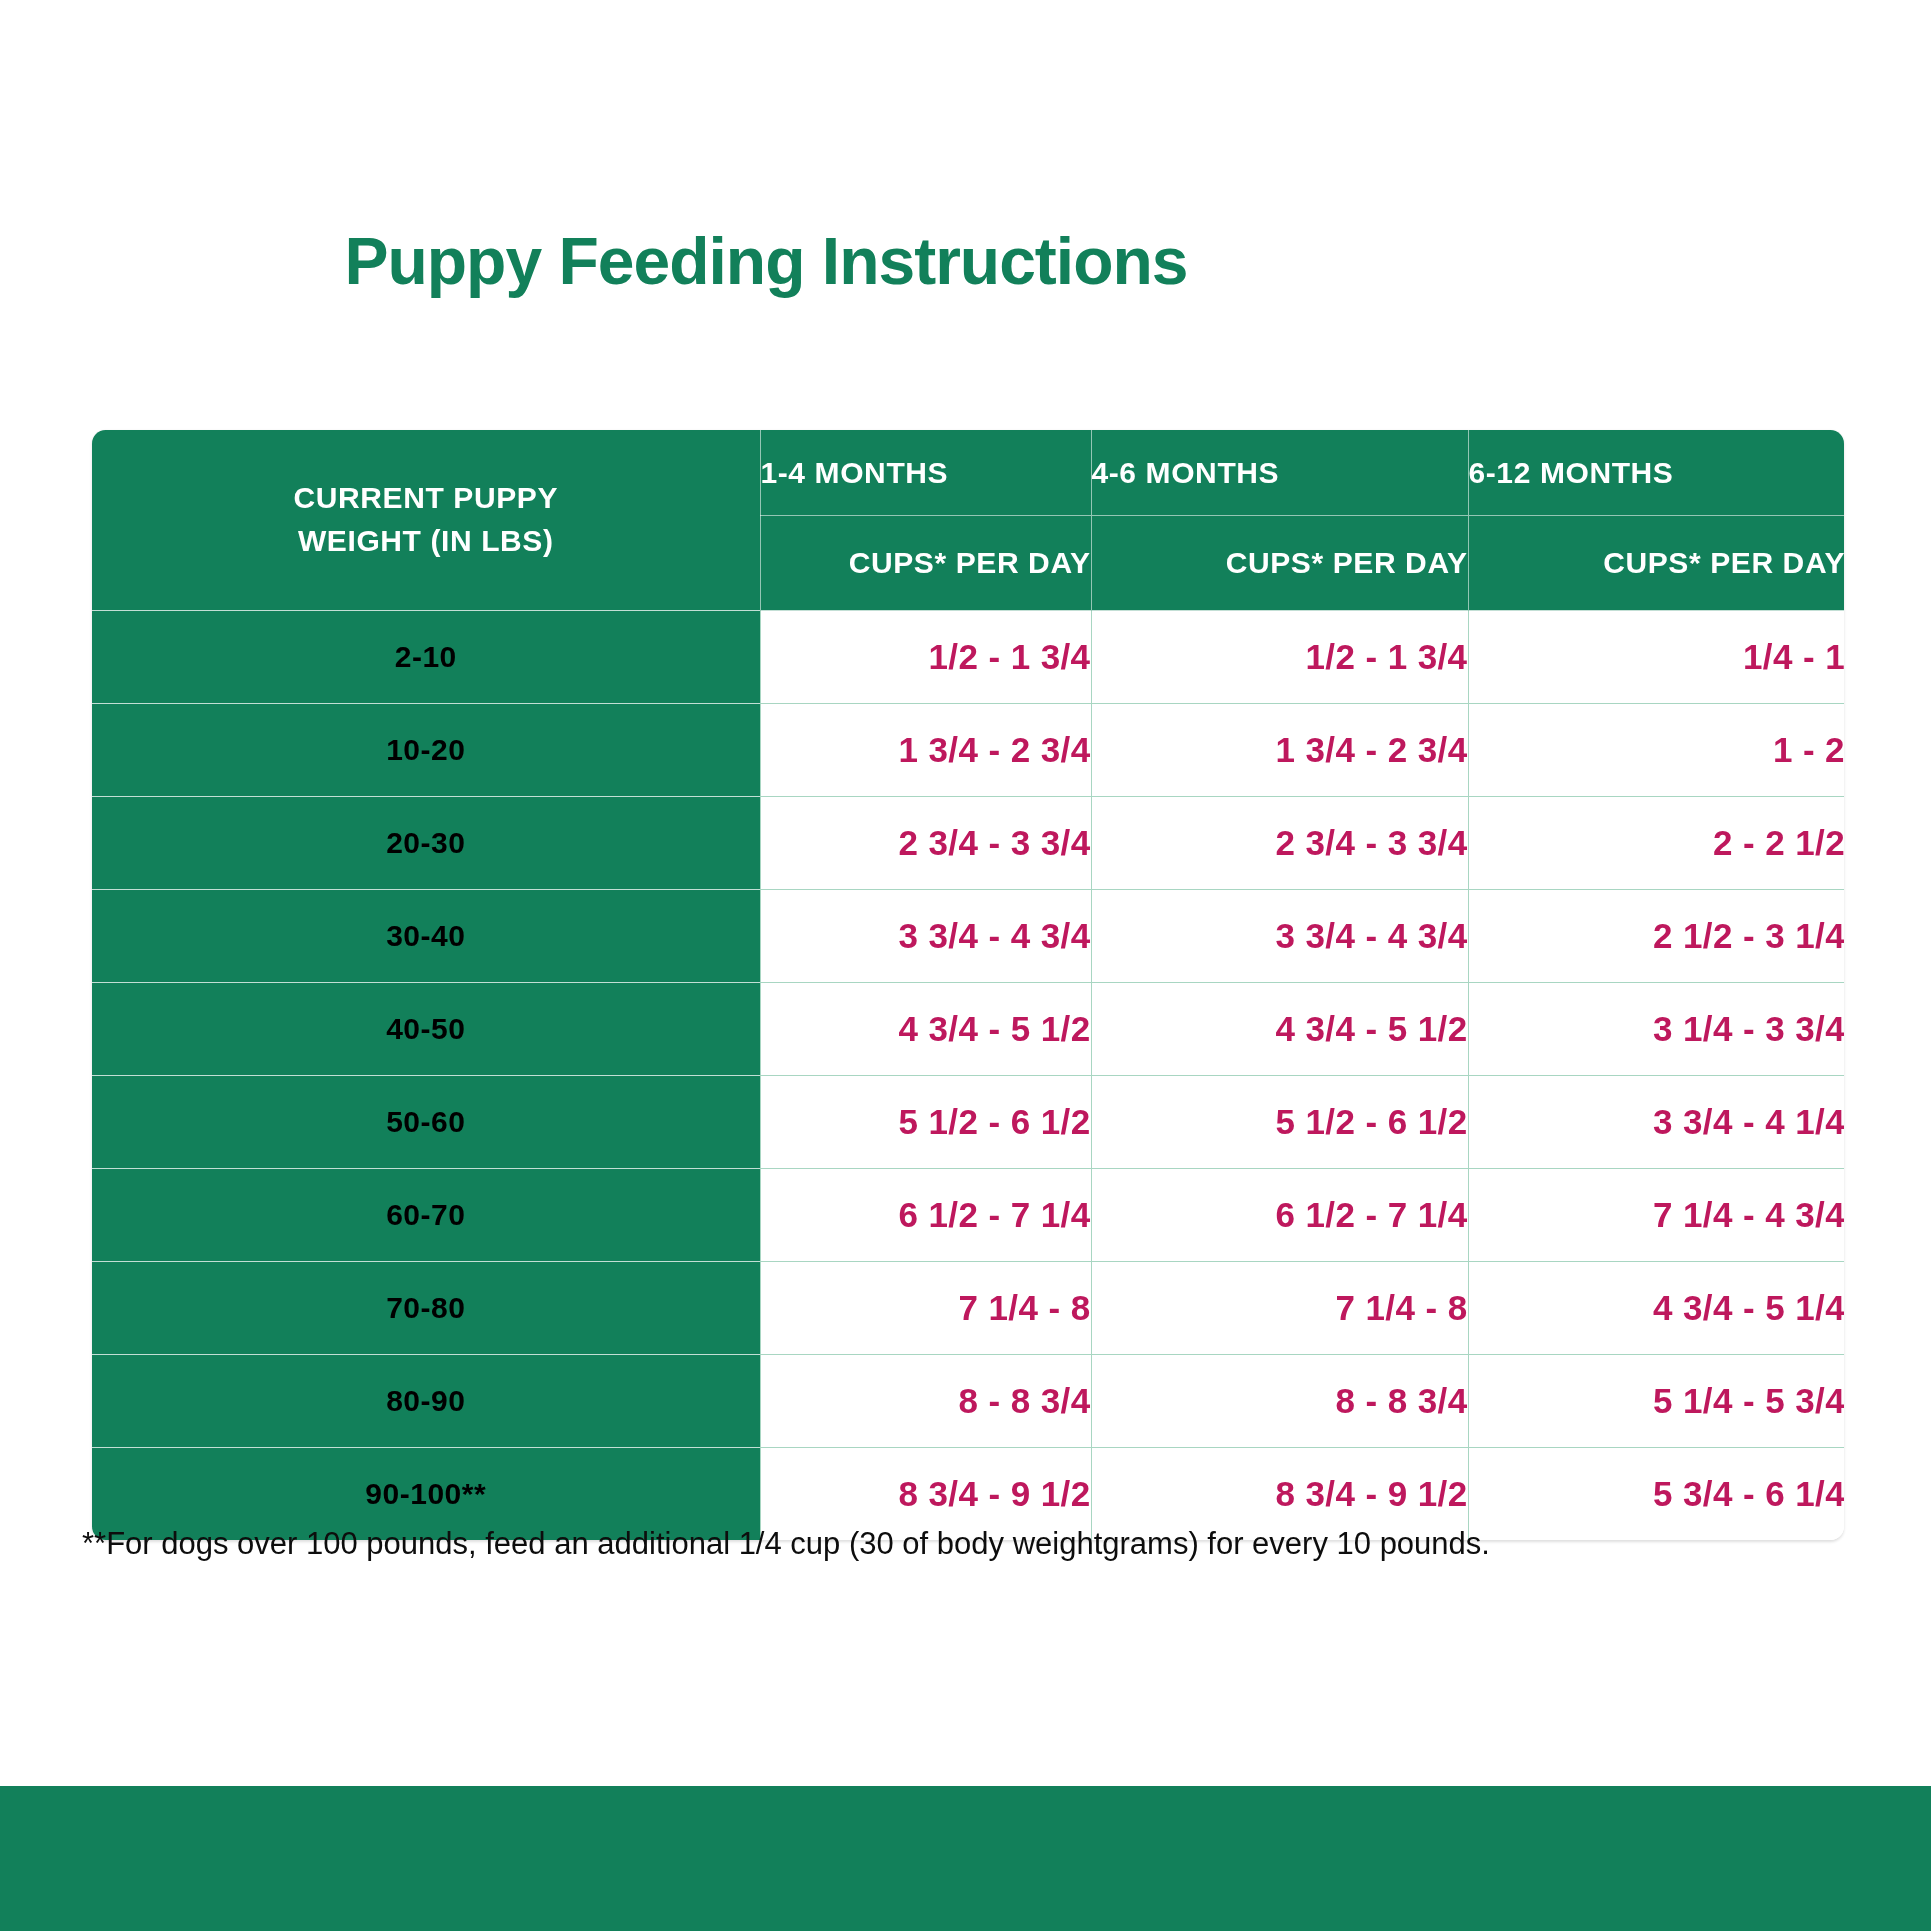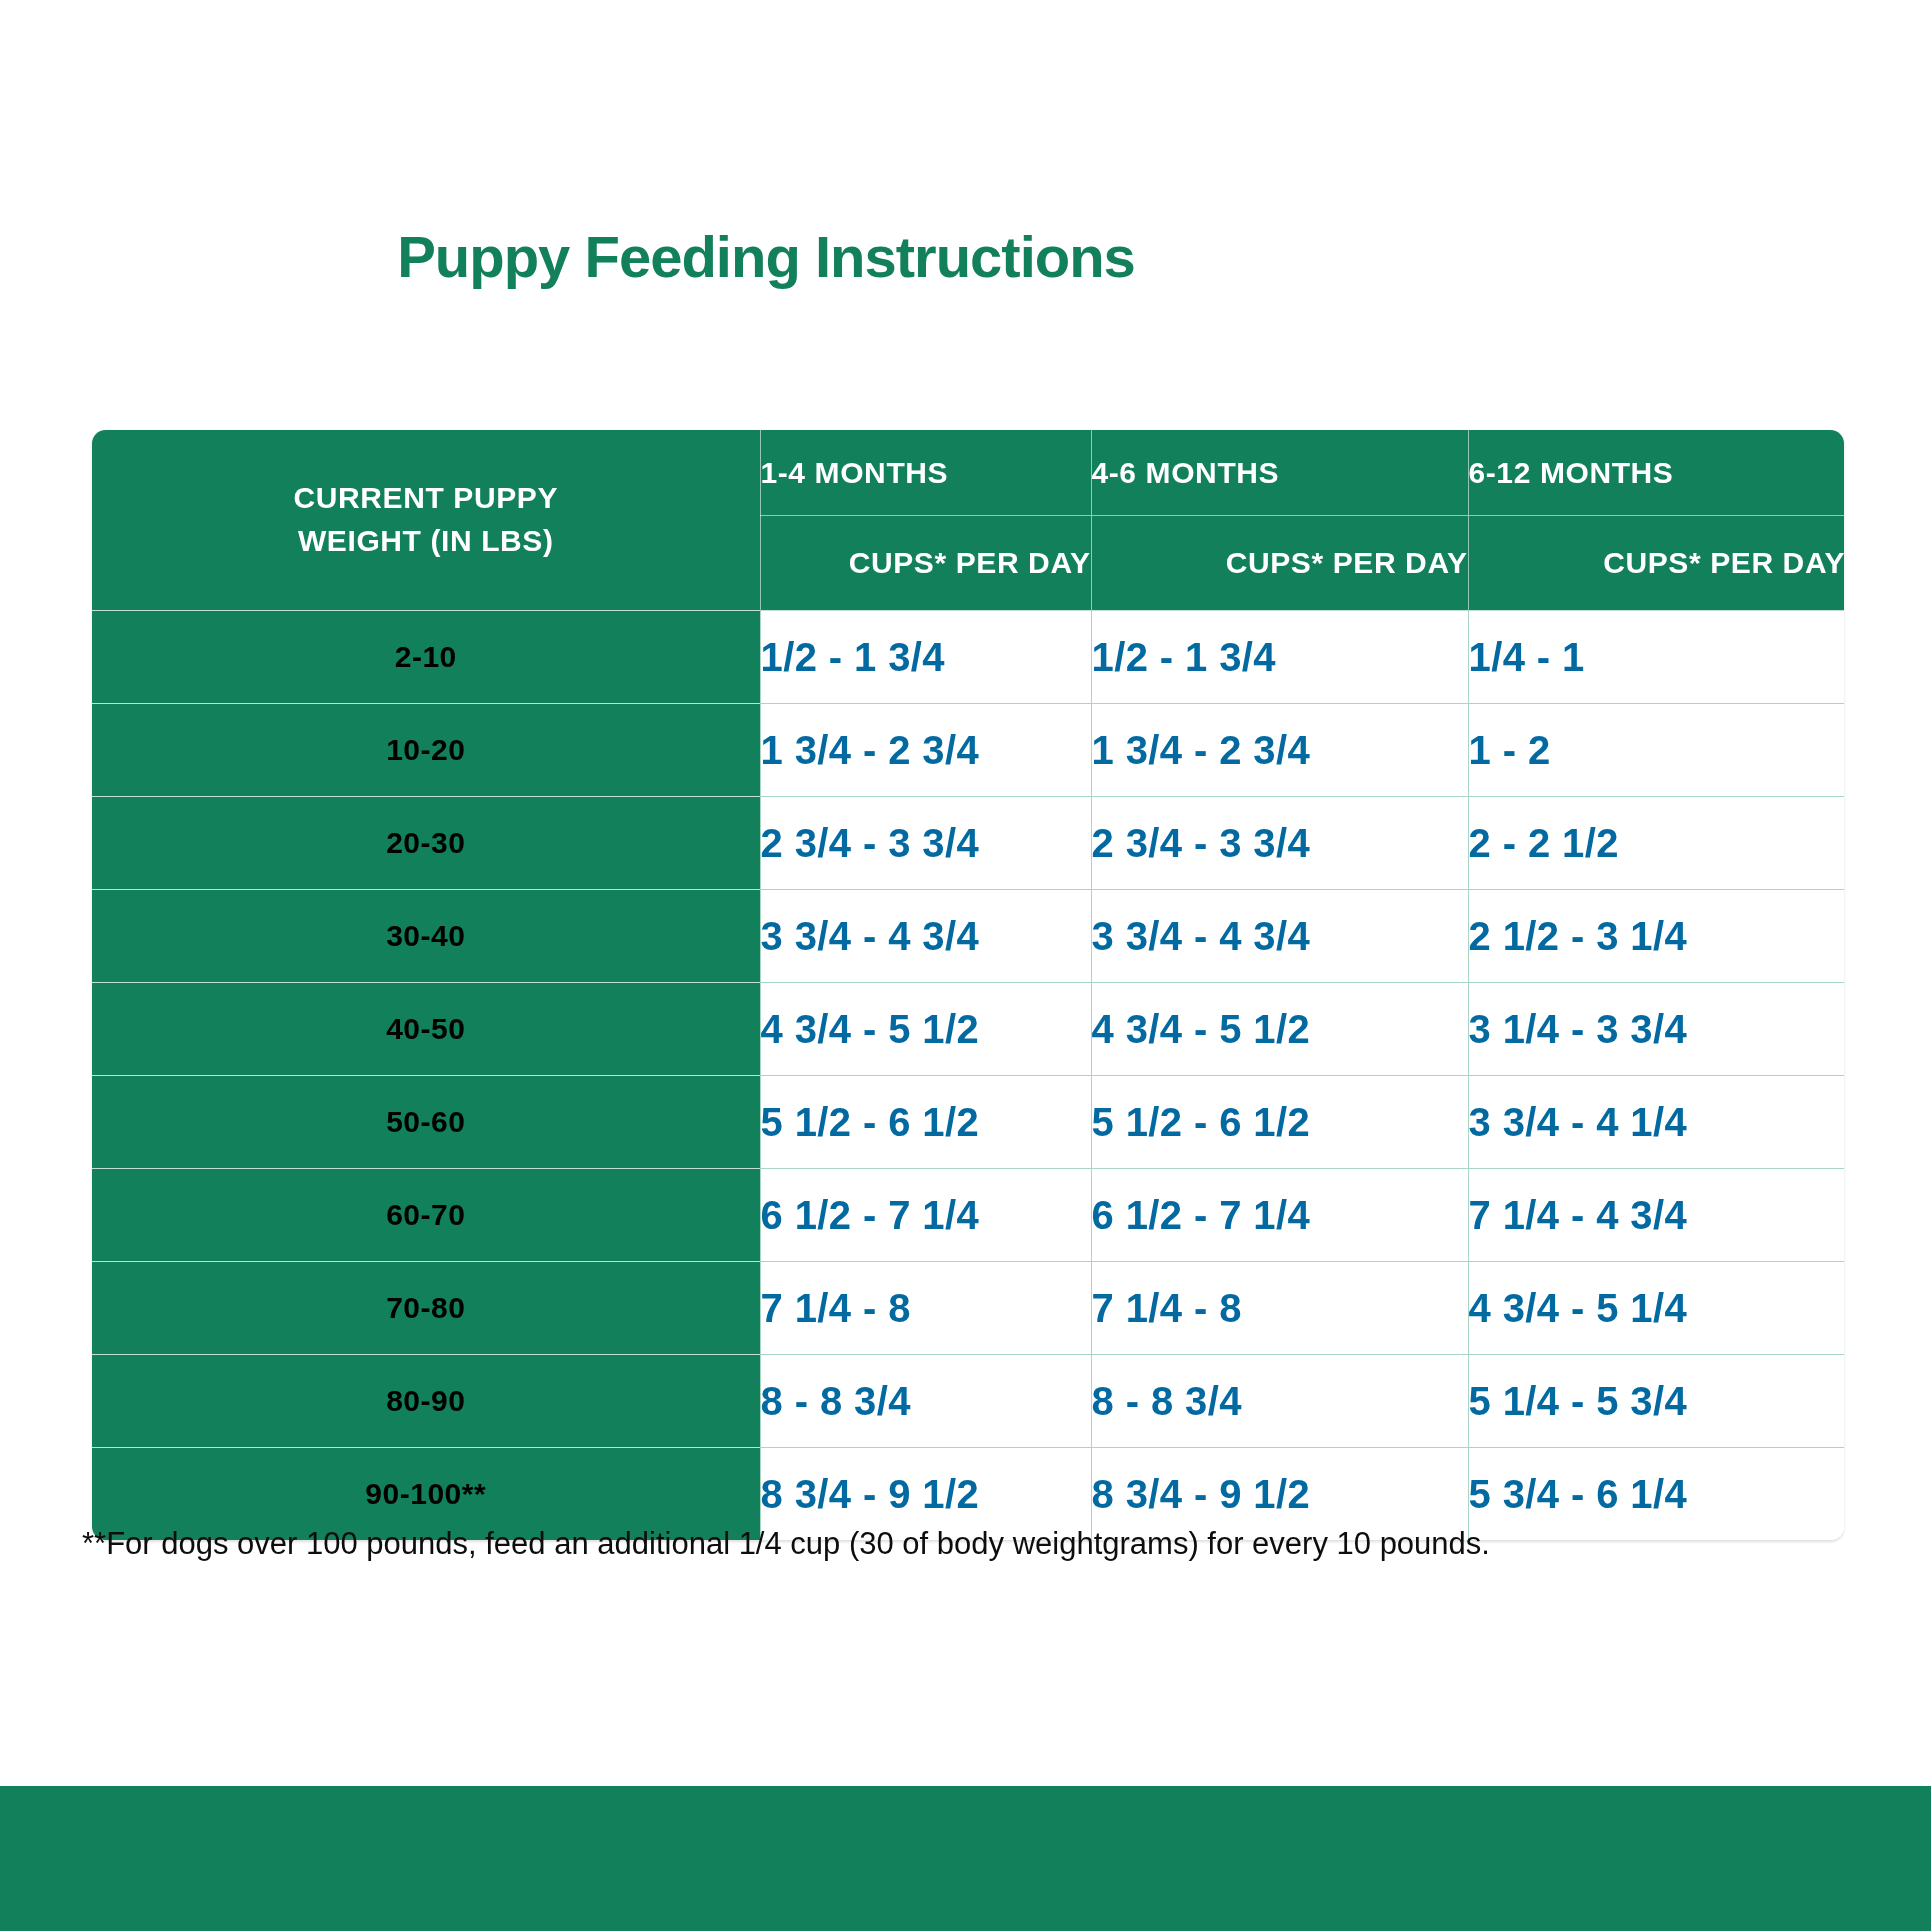--- a/index.html
+++ b/index.html
@@ -18,21 +18,21 @@
 
   
   .page-title {
     position: absolute;
     left: 0;
     top: 198px;
     width: 1532px;
     text-align: center;
     font-family: "Liberation Sans", sans-serif;
     font-weight: bold;
-    font-size: 58px;
+    font-size: 66px;
     letter-spacing: -1px;
     color: #12805A;
     line-height: 1;
     white-space: nowrap;
     margin-top: 30px;
   }
 
   
   .table-wrap {
     position: absolute;
@@ -101,24 +101,24 @@
     vertical-align: middle;
     font-size: 30px;
     font-weight: bold;
     letter-spacing: 0.5px;
     height: 92px;
     padding: 0;
     border-top: 1.9px solid rgba(255,255,255,0.75);
   }
   td.value-cell {
     background: #ffffff;
-    color: #0369a1;
-    text-align: left;
-    vertical-align: middle;
-    font-size: 40px;
+    color: #be185d;
+    text-align: right;
+    vertical-align: middle;
+    font-size: 35px;
     font-weight: bold;
     letter-spacing: 0.4px;
     height: 92px;
     padding: 0;
     border-top: 1.4px solid #A8D6C2;
     border-left: 1.4px solid #A8D6C2;
   }
   tbody tr:first-child td.value-cell { border-top: 1.9px solid rgba(255,255,255,0.75); }
 
   

